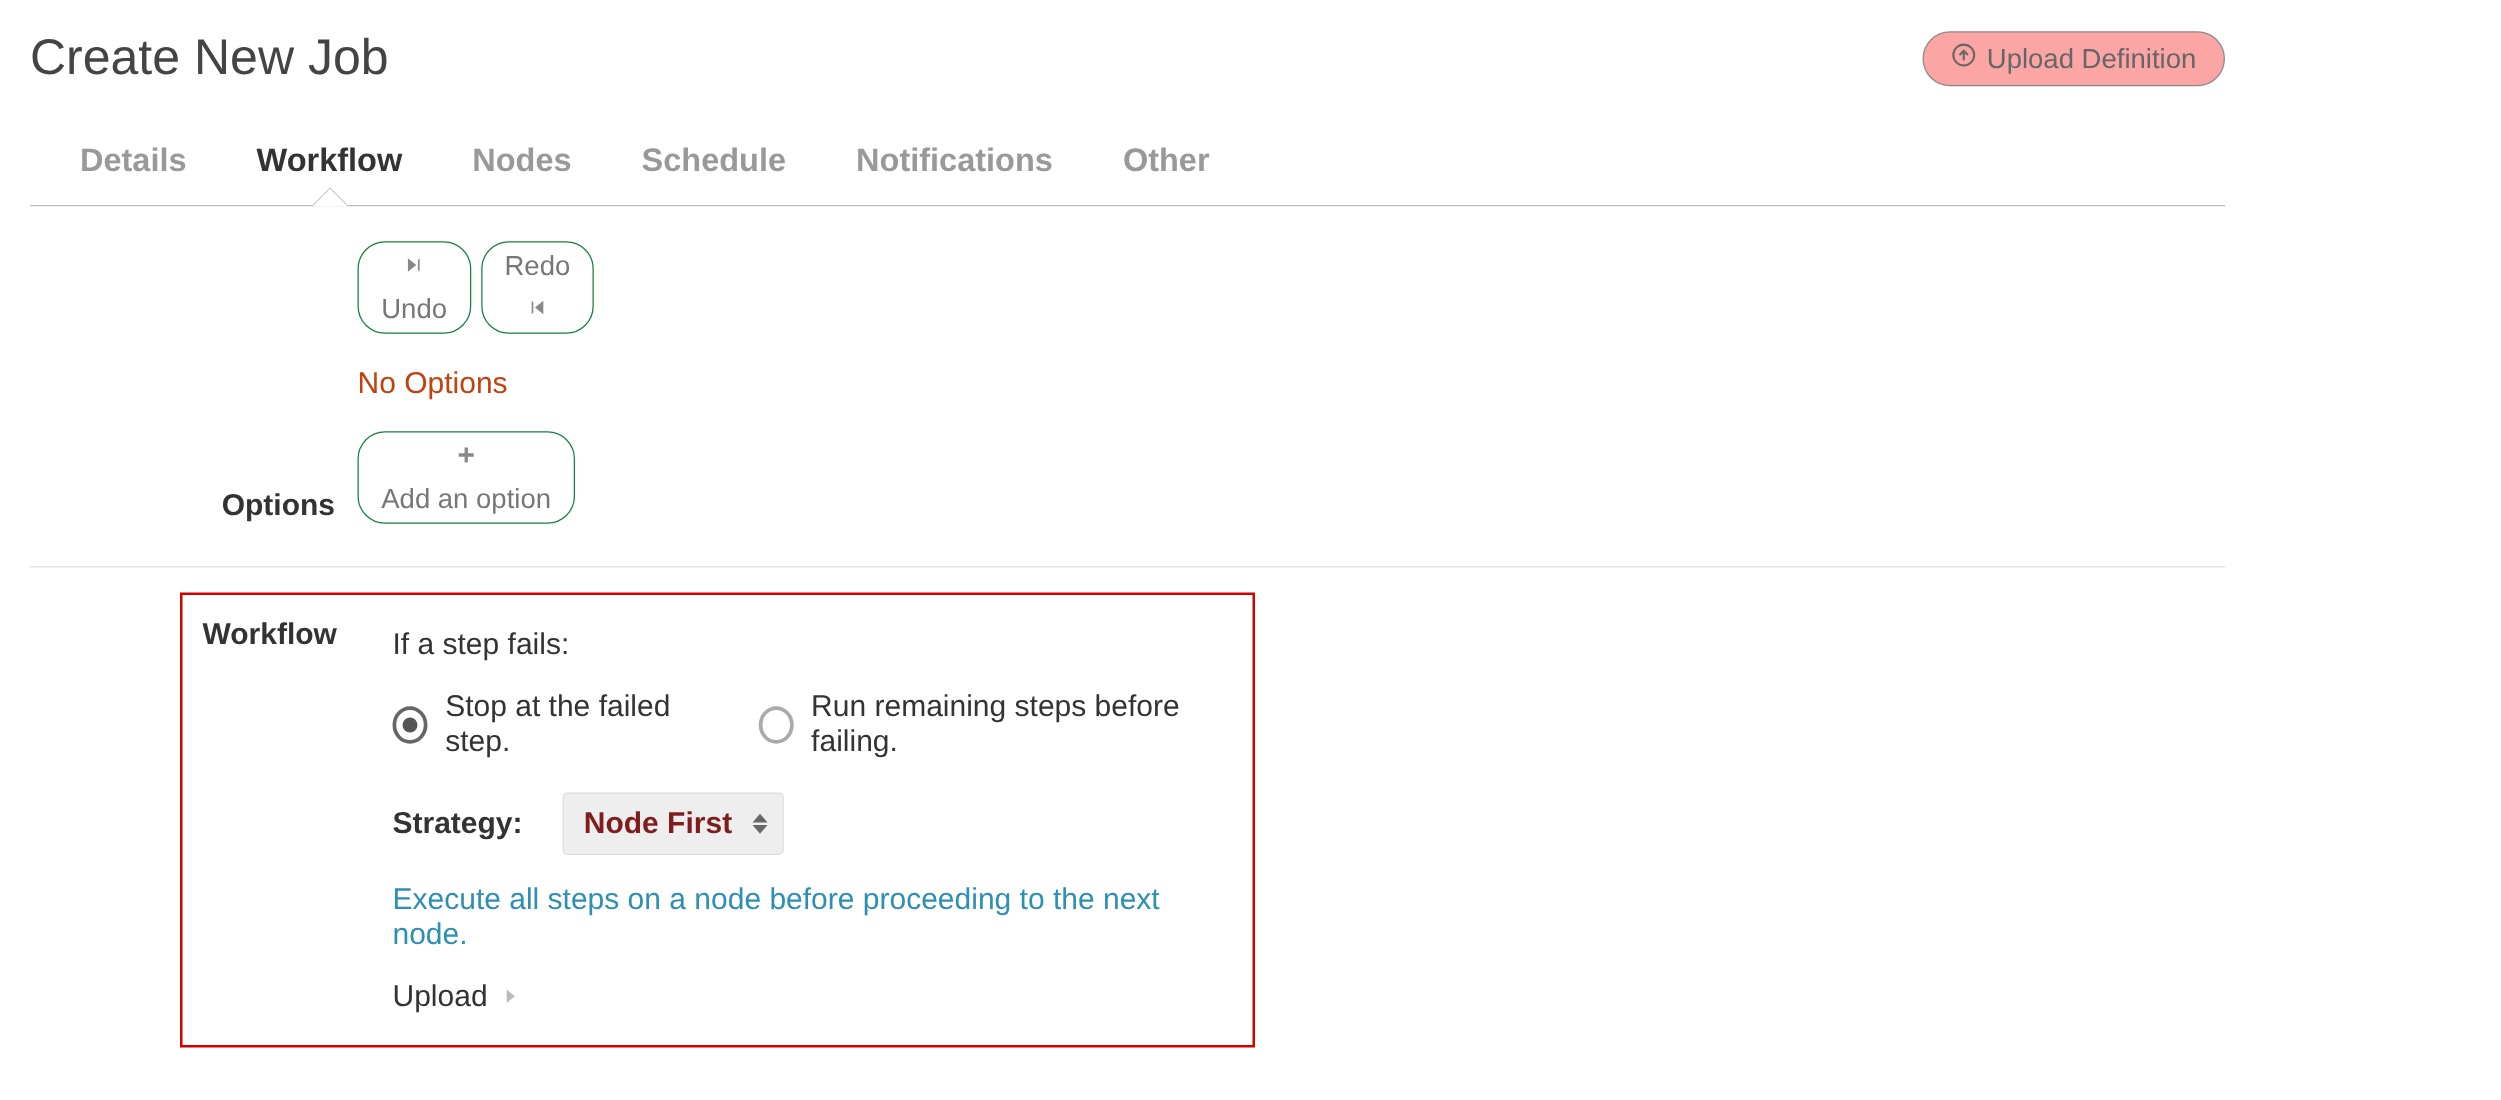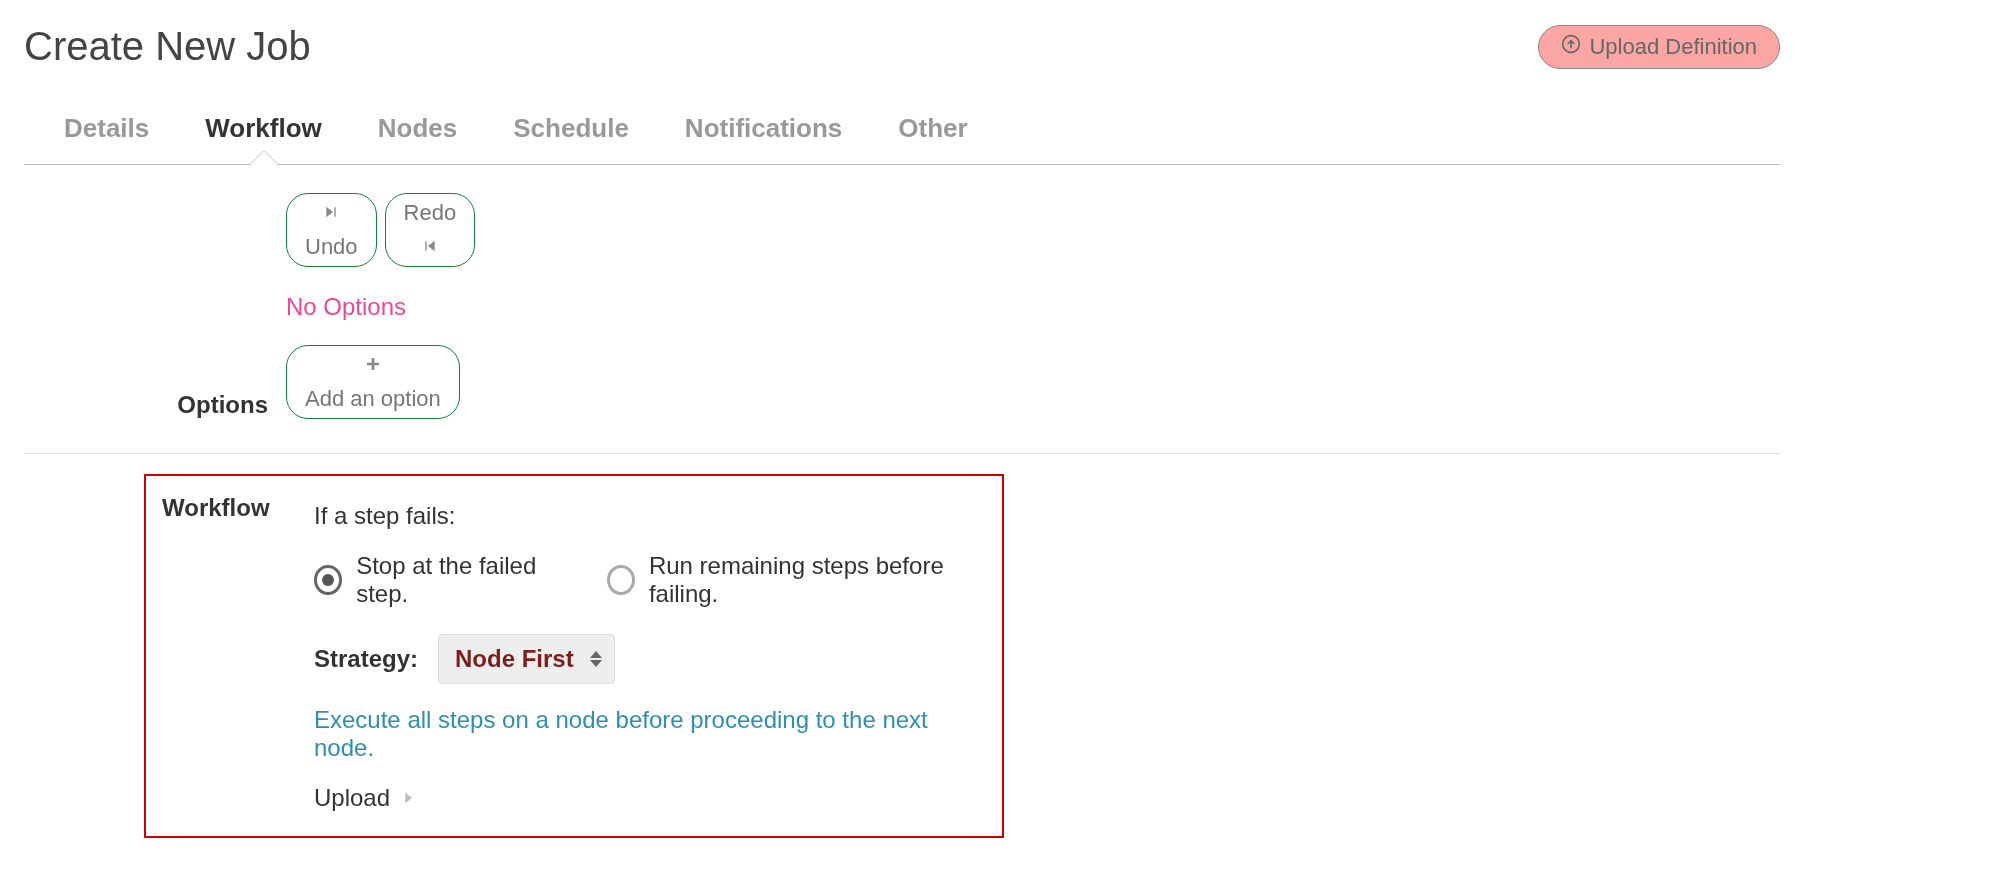--- a/index.html
+++ b/index.html
@@ -11,31 +11,31 @@
   .tabline{position:relative;border-bottom:1px solid #bbb;display:flex;gap:56px;padding:0 40px 0 40px;margin-bottom:28px;}
   .tab{font-size:26px;color:#999;font-weight:600;padding-bottom:20px;cursor:pointer;position:relative;}
   .tab.active{color:#333;}
   .tab.active::after{content:"";position:absolute;left:50%;bottom:-1px;transform:translateX(-50%);width:0;height:0;border-left:14px solid transparent;border-right:14px solid transparent;border-bottom:14px solid #fff;filter:drop-shadow(0 -1px 0 #bbb);}
   .section{display:flex;align-items:flex-end;padding:0 0 34px 0;}
   .section-label{width:262px;text-align:right;font-size:24px;font-weight:700;color:#333;padding-right:18px;box-sizing:border-box;padding-top:4px;}
   .section-body{flex:1;}
   .pill-row{display:flex;gap:8px;margin-bottom:26px;}
   .pill{display:inline-flex;align-items:center;gap:8px;border:1px solid #15803d;border-radius:22px;padding:6px 18px;font-size:22px;color:#777;background:#fff;cursor:pointer;flex-direction:column;}
   .pill svg{width:16px;height:16px;fill:#888;}
-  .muted-line{font-size:24px;color:#ec4899;margin-bottom:24px;}
+  .muted-line{font-size:24px;color:#c2410c;margin-bottom:24px;}
   .hr{border:none;border-top:1px solid #ddd;margin:0 0 20px 0;}
   .workflow-box{border:2px solid #d30000;padding:14px 10px 24px 10px;display:flex;align-items:flex-start;width:860px;margin-left:120px;box-sizing:border-box;}
   .workflow-box .section-label{width:158px;padding-right:20px;text-align:left;padding-left:6px;}
   .field-line{font-size:24px;color:#333;margin-bottom:22px;margin-top:12px;}
   .radio-row{display:flex;gap:30px;align-items:center;margin-bottom:26px;}
   .radio{display:flex;align-items:center;gap:14px;font-size:24px;color:#333;cursor:pointer;}
   .radio-dot{width:30px;height:30px;border:3px solid #666;border-radius:50%;display:flex;align-items:center;justify-content:center;box-sizing:border-box;}
   .radio-dot.sel::after{content:"";width:12px;height:12px;background:#555;border-radius:50%;}
   .radio-dot.unsel{border-color:#aaa;}
-  .strategy-row{display:flex;align-items:center;gap:20px;margin-bottom:22px;}
+  .strategy-row{display:flex;align-items:center;gap:32px;margin-bottom:22px;}
   .strategy-label{font-size:24px;font-weight:700;color:#333;}
   .select-box{background:#eee;border:1px solid #ddd;border-radius:4px;padding:10px 40px 10px 16px;font-size:24px;font-weight:700;color:#7f1d1d;position:relative;cursor:pointer;}
   .select-box .sort-icon{position:absolute;right:12px;top:50%;transform:translateY(-50%);display:flex;flex-direction:column;gap:2px;}
   .select-box .sort-icon span{width:0;height:0;border-left:6px solid transparent;border-right:6px solid transparent;}
   .select-box .sort-icon .up{border-bottom:7px solid #666;}
   .select-box .sort-icon .down{border-top:7px solid #666;}
   .desc-link{font-size:24px;color:#2e8fb5;margin-bottom:22px;}
   .explain-row{display:flex;align-items:center;gap:10px;font-size:24px;color:#333;cursor:pointer;}
   .explain-row svg{width:16px;height:16px;fill:#bbb;}
 </style>

